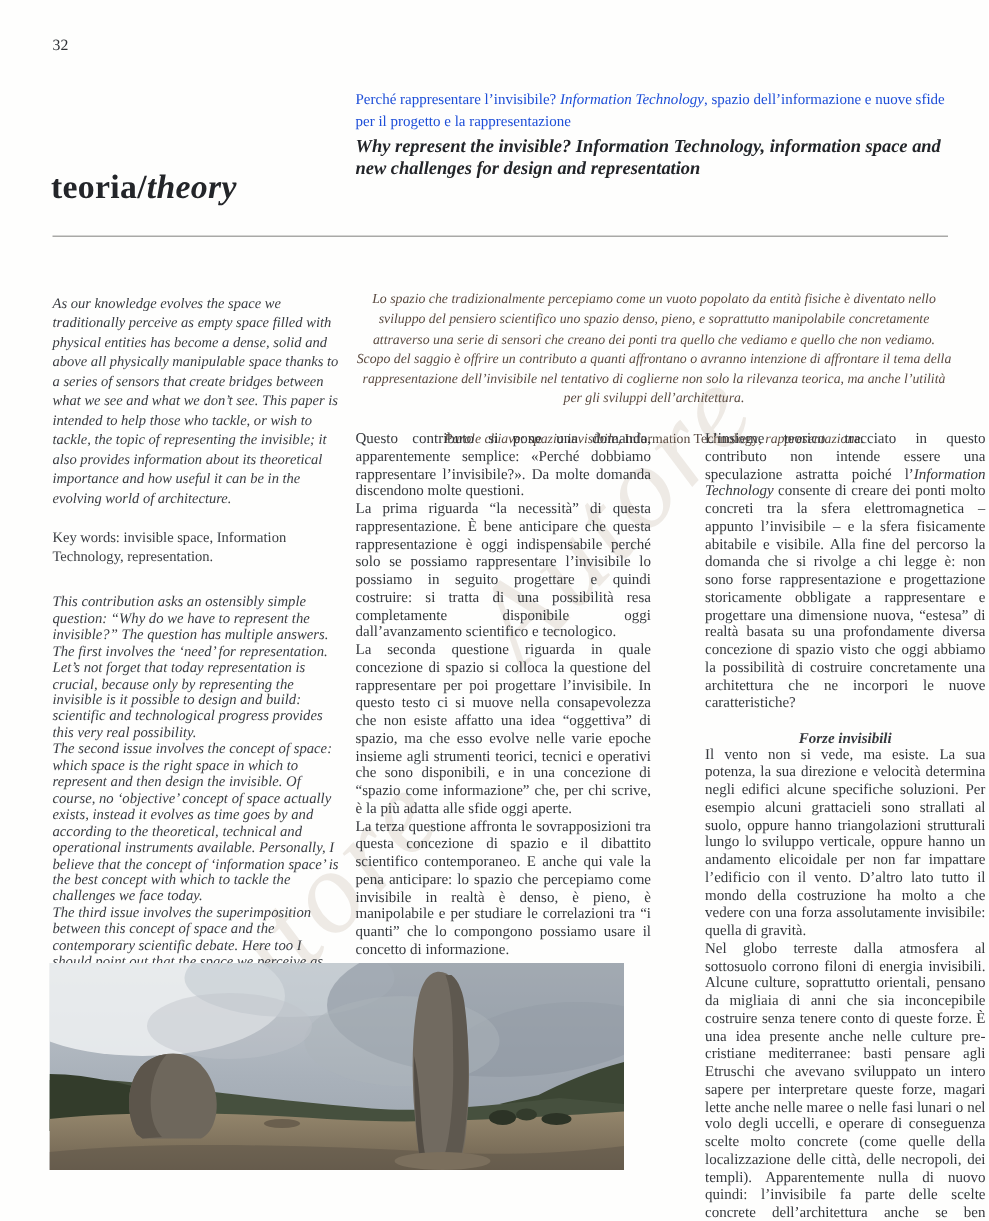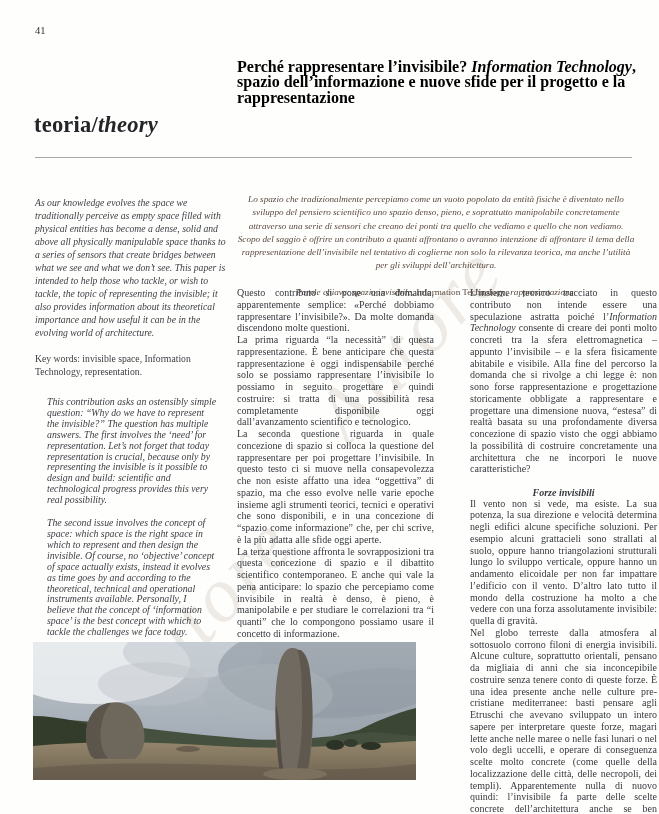--- a/index.html
+++ b/index.html
@@ -17,29 +17,29 @@
   .wm-a { left:88px; top:668px; }
   .wm-b { left:296px; top:398px; }
   .page-number { position:absolute; left:35px; top:25px; font-size:10.5px; color:#2d3035; }
   .section-label {
     position:absolute; left:34px; top:112px; font-size:22.5px; color:#232529;
     font-weight:600; letter-spacing:0.2px;text-align:center;
   }
   .section-label .en { font-style:italic; font-weight:700; }
   .header { position:absolute; left:237px; top:59px; width:399px; }
   .author { font-style:italic; font-size:11.2px; color:#2c2f34; margin:0 0 8px 0; }
-  .title-it { font-size:16px; font-weight:700; line-height:15.3px; color:#000000; margin:0; }
+  .title-it { font-size:10px; font-weight:400; line-height:15.3px; color:#1d4ed8; margin:0; }
   .title-it em { font-style:italic; }
   .title-en { font-size:12.3px; font-weight:700; font-style:italic; line-height:15.3px; color:#232529; margin:0; }
   .rule { position:absolute; left:35px; top:157px; width:597px; height:1px; background:#a9a9a7; }
 
   .col-left { position:absolute; left:35px; top:196px; width:193px; }
   .abstract-en { font-size:9.7px; line-height:13px; margin:0 0 13px 0; color:#3a3d42;font-style:italic; }
   .keywords-en { font-size:9.7px; line-height:13px; margin:0 0 19px 0; color:#3a3d42; }
-  .contribution p { font-style:italic; font-size:9.8px; line-height:10.9px; margin:12px; color:#3a3d42; }
+  .contribution p { font-style:italic; font-size:9.8px; line-height:10.9px; margin:0; color:#3a3d42; }
 
   .abstract-it { position:absolute; left:237px; top:193px; width:398px; color:#5a4a40; }
   .abstract-it p { font-style:italic; font-size:9.2px; line-height:13.3px; margin:0;text-align:center; }
   .abstract-it .parole { margin-top:13px; }
   .abstract-it .roman { font-style:normal; }
 
   .bodycol p { font-size:10px; line-height:11.75px; text-align:justify; margin:0; color:#35383d; }
   .col-mid { position:absolute; left:237px; top:287px; width:197px; height:356px; overflow:hidden; }
   .col-right { position:absolute; left:470px; top:287px; width:187px; height:527px; overflow:hidden; }
   .col-right em { font-style:italic; }
@@ -49,26 +49,27 @@
   .photo svg { display:block; width:100%; height:100%; }
 </style>
 </head>
 <body>
 
 <div class="page">
 
   <div class="watermark wm-a">Autore</div>
   <div class="watermark wm-b">Autore</div>
 
-  <div class="page-number">41</div>
+  <div class="page-number">32</div>
 
   <div class="section-label"><span>teoria</span><span class="sep">/</span><span class="en">theory</span></div>
 
   <div class="header">
     <h1 class="title-it"><span>Perché rappresentare l’invisibile? </span><em>Information Technology</em><span>, spazio dell’informazione e nuove sfide per il progetto e la rappresentazione</span></h1>
+    <h2 class="title-en">Why represent the invisible? Information Technology, information space and new challenges for design and representation</h2>
   </div>
 
   <div class="rule"></div>
 
   <div class="col-left">
     <p class="abstract-en">As our knowledge evolves the space we traditionally perceive as empty space filled with physical entities has become a dense, solid and above all physically manipulable space thanks to a series of sensors that create bridges between what we see and what we don’t see. This paper is intended to help those who tackle, or wish to tackle, the topic of representing the invisible; it also provides information about its theoretical importance and how useful it can be in the evolving world of architecture.</p>
     <p class="keywords-en">Key words: invisible space, Information Technology, representation.</p>
     <div class="contribution">
       <p>This contribution asks an ostensibly simple question: “Why do we have to represent the invisible?” The question has multiple answers. The first involves the ‘need’ for representation. Let’s not forget that today representation is crucial, because only by representing the invisible is it possible to design and build: scientific and technological progress provides this very real possibility.</p>
       <p>The second issue involves the concept of space: which space is the right space in which to represent and then design the invisible. Of course, no ‘objective’ concept of space actually exists, instead it evolves as time goes by and according to the theoretical, technical and operational instruments available. Personally, I believe that the concept of ‘information space’ is the best concept with which to tackle the challenges we face today.</p>

